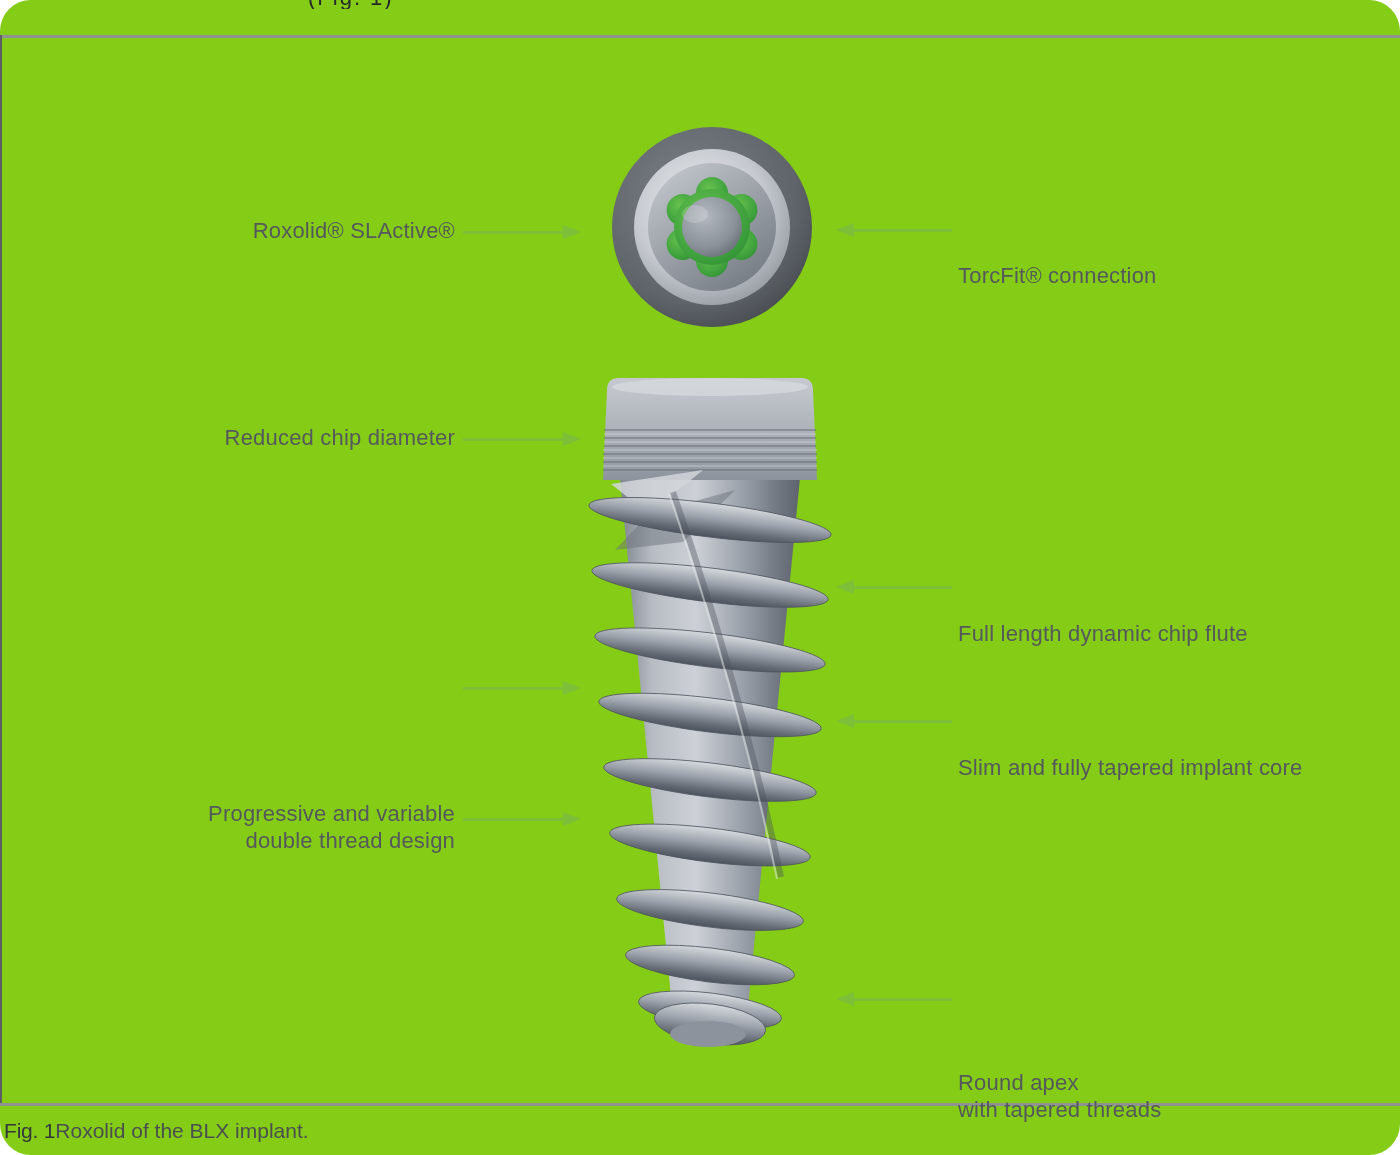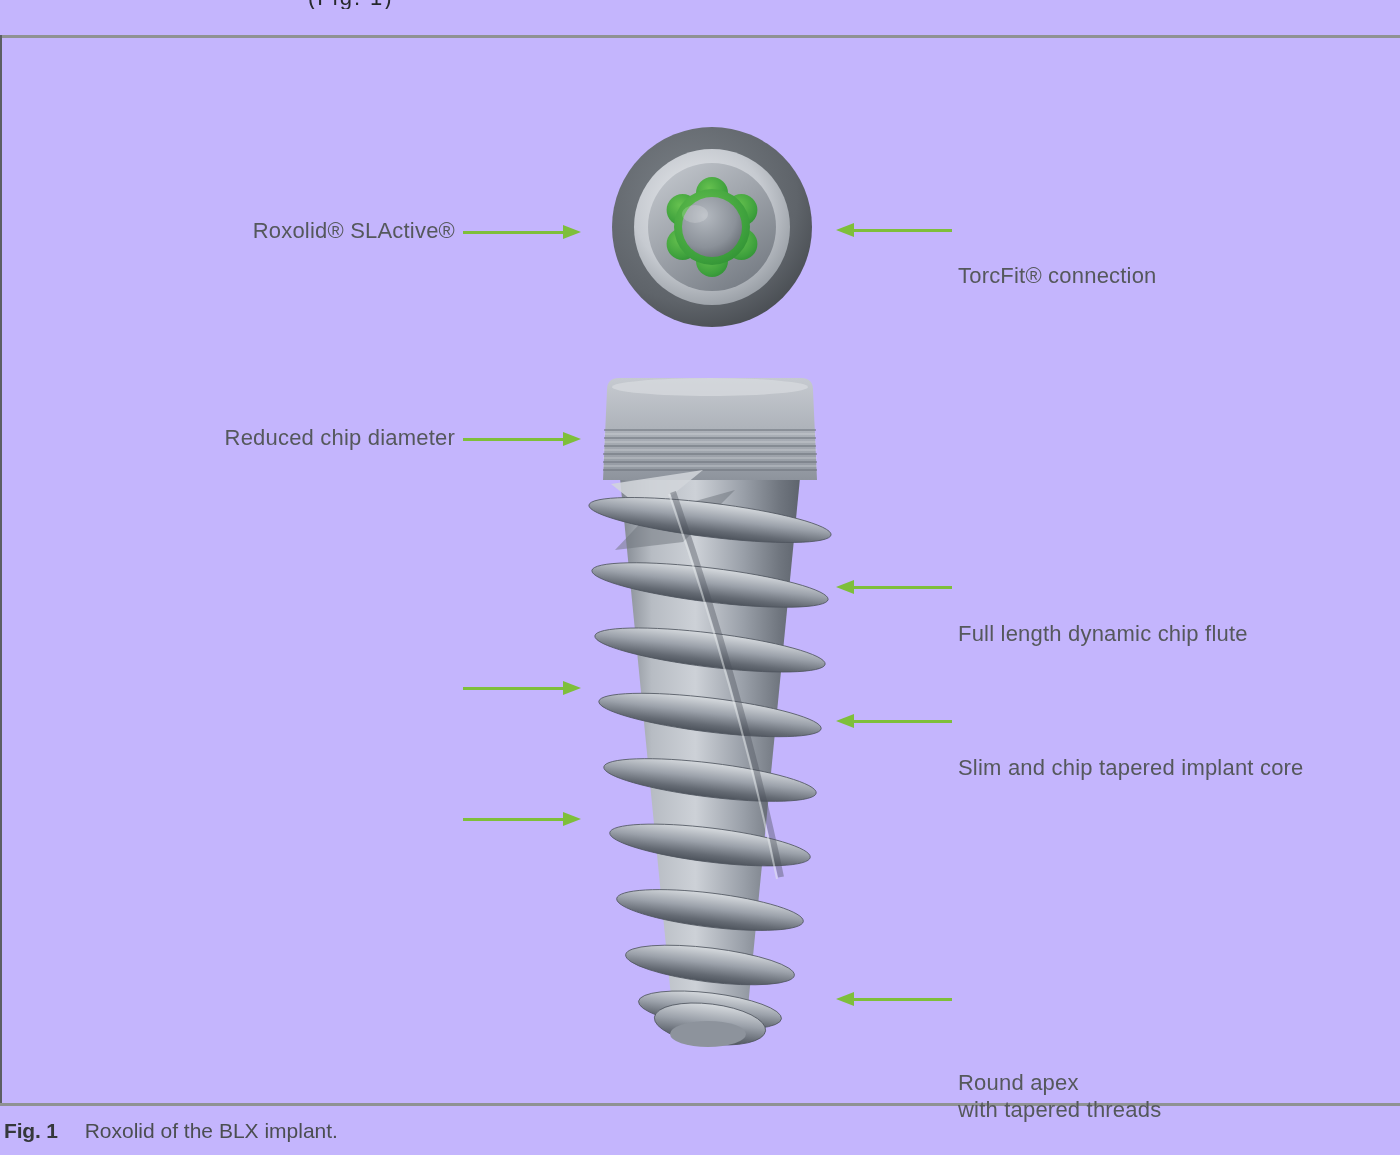--- a/index.html
+++ b/index.html
@@ -3,22 +3,23 @@
 <meta charset="utf-8">
 <style>
   :root{
     --accent-green:#7ebf3a;
     --label-text:#55585c;
     --caption-text:#4b4e51;
   }
   *{box-sizing:border-box;}
   body{margin:0;background:#fff;}
   .page{
-    position:relative;width:1400px;height:1155px;background:#c4b5fd;overflow:hidden;
+    position:relative;width:1400px;height:1155px;background:#84cc16;overflow:hidden;
     font-family:"Liberation Sans", sans-serif;
+    border-radius:31px;
   }
   
   .top-fragment{
     position:absolute;left:308px;top:0;height:9px;width:110px;overflow:hidden;
     font-size:22px;color:#26292c;
   }
   .top-fragment span{display:block;margin-top:-15px;letter-spacing:2px;}
   
   .frame-top{position:absolute;left:0;top:35px;width:1400px;height:3px;background:#8f9293;}
   .frame-left{position:absolute;left:0;top:35px;width:2px;height:1070px;background:#5c5f62;}
@@ -35,21 +36,21 @@
   .arrow .shaft{flex:1;height:3px;background:var(--accent-green);}
   .arrow .head{width:0;height:0;}
   .arrow.to-right .head{border-top:7px solid transparent;border-bottom:7px solid transparent;border-left:18px solid var(--accent-green);}
   .arrow.to-left{flex-direction:row-reverse;}
   .arrow.to-left .head{border-top:7px solid transparent;border-bottom:7px solid transparent;border-right:18px solid var(--accent-green);}
   
   .top-view{position:absolute;left:607px;top:122px;}
   .side-view{position:absolute;left:585px;top:372px;}
   
   .caption{position:absolute;left:4px;top:1119px;font-size:21px;color:var(--caption-text);}
-  .cap-tag{font-weight:700;color:#35383b;letter-spacing:-.2px;margin-right:27px;}
+  .cap-tag{font-weight:400;color:#35383b;letter-spacing:-.2px;margin-right:0;}
 </style>
 </head>
 <body>
 
 <div class="page">
 
   <div class="top-fragment">
     <span>(Fig. 1)</span>
   </div>
 
@@ -200,20 +201,24 @@
   <div class="arrow to-right" style="left:463px;top:431px;width:118px">
     <i class="shaft"></i>
       <i class="head"></i>
   </div>
 
   <div class="arrow to-right" style="left:463px;top:680px;width:118px">
     <i class="shaft"></i>
       <i class="head"></i>
   </div>
 
+  <div class="lbl left" style="top:800px">
+    <span>Progressive and variable</span><br>
+    <span>double thread design</span>
+  </div>
   <div class="arrow to-right" style="left:463px;top:811px;width:118px">
     <i class="shaft"></i>
       <i class="head"></i>
   </div>
 
   <div class="lbl right" style="top:214px">
     <span>TorcFit® connection</span>
   </div>
   <div class="arrow to-left" style="left:836px;top:222px;width:116px">
     <i class="shaft"></i>
@@ -222,21 +227,21 @@
 
   <div class="lbl right" style="top:572px">
     <span>Full length dynamic chip flute</span>
   </div>
   <div class="arrow to-left" style="left:836px;top:579px;width:116px">
     <i class="shaft"></i>
       <i class="head"></i>
   </div>
 
   <div class="lbl right" style="top:706px">
-    <span>Slim and chip tapered implant core</span>
+    <span>Slim and fully tapered implant core</span>
   </div>
   <div class="arrow to-left" style="left:836px;top:713px;width:116px">
     <i class="shaft"></i>
       <i class="head"></i>
   </div>
 
   <div class="lbl right" style="top:1021px">
     <span>Round apex</span><br>
     <span>with tapered threads</span>
   </div>

